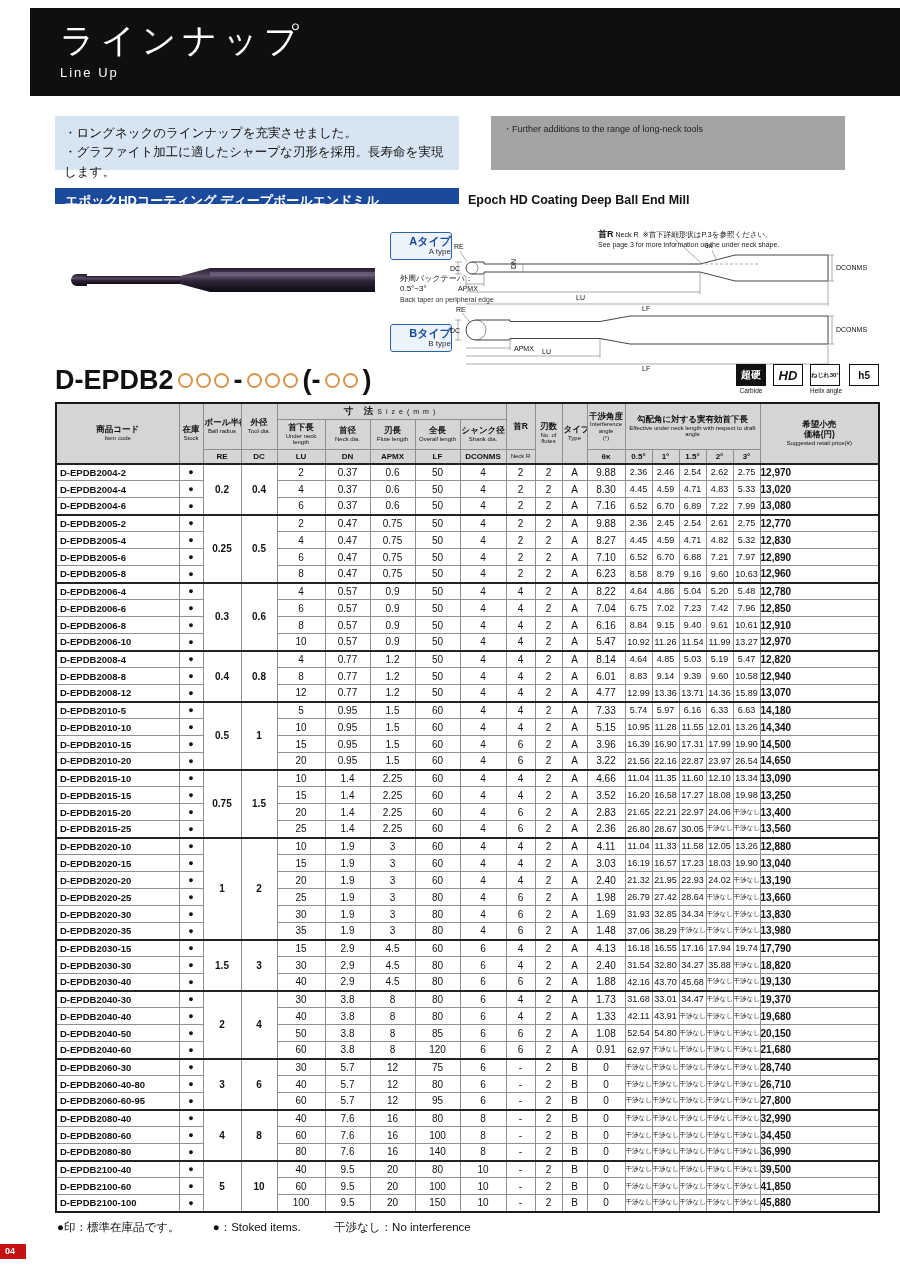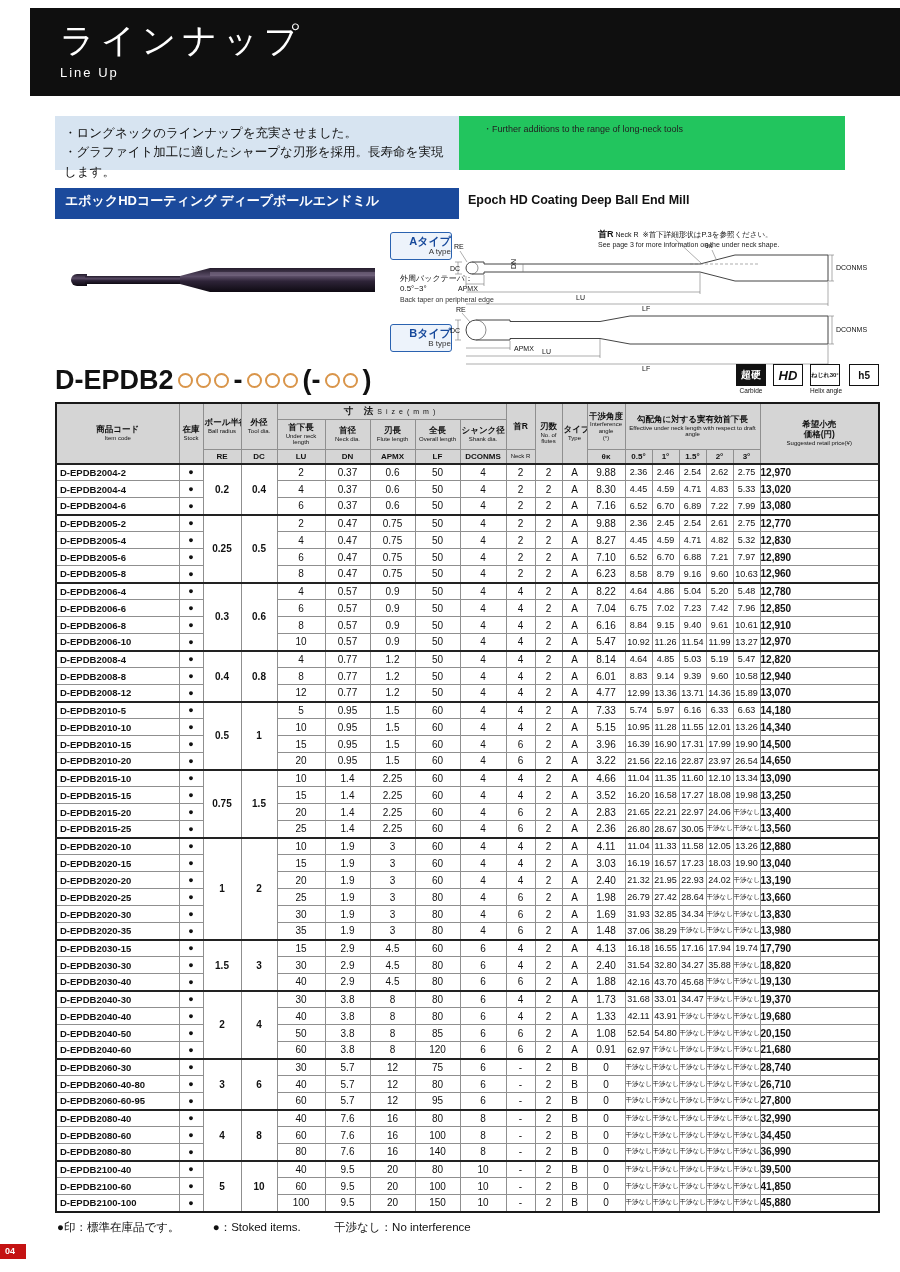--- a/index.html
+++ b/index.html
@@ -5,23 +5,23 @@
   *{margin:0;padding:0;box-sizing:border-box;}
   html,body{width:900px;height:1272px;background:#fff;font-family:"Liberation Sans","DejaVu Sans",sans-serif;color:#111;position:relative;overflow:hidden;}
   .abs{position:absolute;}
 
   .top-band{left:30px;top:8px;width:870px;height:88px;background:#0f0f0f;color:#fff;padding:13px 0 0 30px;}
   .top-band .t1{font-size:34px;font-weight:normal;letter-spacing:6px;line-height:1.15;}
   .top-band .t2{font-size:13px;margin-top:5px;letter-spacing:2px;}
 
   .intro{left:55px;top:116px;width:790px;height:54px;display:flex;}
   .intro-jp{width:404px;background:#d7e4f1;font-size:12.5px;line-height:1.55;padding:8px 9px;}
-  .intro-en{flex:1;background:#22c55e;font-size:9px;line-height:1.5;padding:7px 24px;color:#222;}
-
-  .pbar{left:55px;top:188px;width:404px;height:31px;background:#1b4a9c;color:#fff;font-size:13px;font-weight:bold;line-height:26px;padding-left:10px;}
+  .intro-en{flex:1;background:#a3a3a3;font-size:9px;line-height:1.5;padding:7px 12px;color:#222;margin-left:32px;}
+
+  .pbar{left:55px;top:188px;width:404px;height:16px;background:#1b4a9c;color:#fff;font-size:13px;font-weight:bold;line-height:26px;padding-left:10px;}
   .pbar-en{left:468px;top:193px;font-size:12.5px;font-weight:bold;}
 
   .photo{left:55px;top:246px;width:320px;height:72px;}
 
   .type-box{width:62px;height:28px;border:1.5px solid #2a62b0;background:#edf3fb;border-radius:3px;text-align:right;padding-top:2px;}
   .type-box .tj{font-size:11px;font-weight:bold;color:#17499b;line-height:1.15;}
   .type-box .te{font-size:8px;color:#333;line-height:1.1;}
   .abox{left:390px;top:232px;}
   .bbox{left:390px;top:324px;}
 

